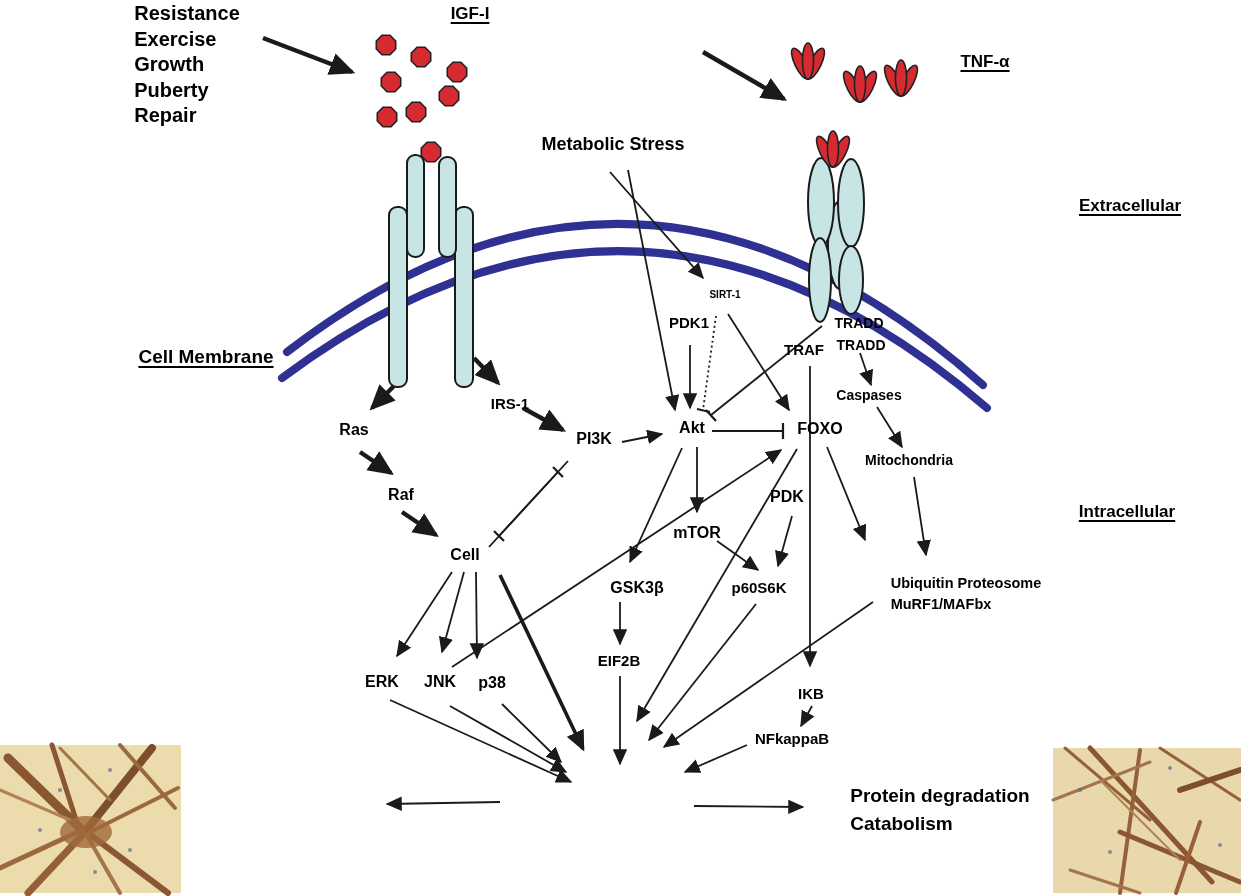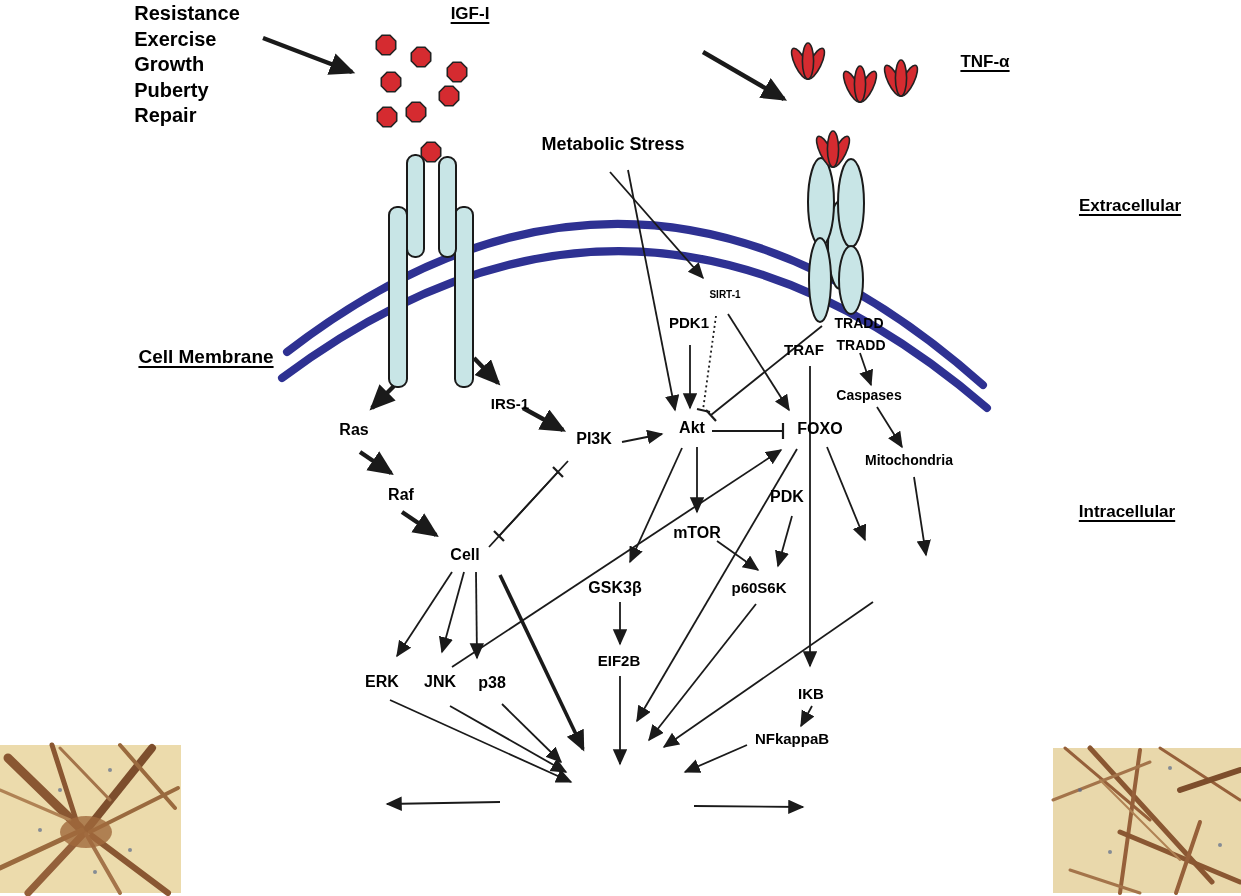--- a/index.html
+++ b/index.html
@@ -211,26 +211,34 @@
   <div class="lbl" style="left:689px;top:315px;font-size:15px">PDK1</div>
   <div class="lbl" style="left:692px;top:419px;font-size:16px">Akt</div>
   <div class="lbl" style="left:820px;top:420px;font-size:16px">FOXO</div>
   <div class="lbl" style="left:804px;top:342px;font-size:15px">TRAF</div>
   <div class="lbl" style="left:859px;top:316px;font-size:14px">TRADD</div>
   <div class="lbl" style="left:861px;top:338px;font-size:14px">TRADD</div>
   <div class="lbl" style="left:869px;top:388px;font-size:14px">Caspases</div>
   <div class="lbl" style="left:909px;top:453px;font-size:14px">Mitochondria</div>
   <div class="lbl" style="left:787px;top:488px;font-size:16px">PDK</div>
   <div class="lbl" style="left:697px;top:524px;font-size:16px">mTOR</div>
-  <div class="lbl" style="left:615px;top:579px;font-size:16px">GSK3β</div>
+  <div class="lbl" style="left:637px;top:579px;font-size:16px">GSK3β</div>
   <div class="lbl" style="left:759px;top:580px;font-size:15px">p60S6K</div>
   <div class="lbl" style="left:619px;top:653px;font-size:15px">EIF2B</div>
   <div class="lbl" style="left:382px;top:673px;font-size:16px">ERK</div>
   <div class="lbl" style="left:440px;top:673px;font-size:16px">JNK</div>
   <div class="lbl" style="left:492px;top:674px;font-size:16px">p38</div>
   <div class="lbl" style="left:811px;top:686px;font-size:15px">IKB</div>
   <div class="lbl" style="left:792px;top:731px;font-size:15px">NFkappaB</div>
 
-
-
-
+  <div class="lbl stack" style="left:966px;top:573px;font-size:14.5px;line-height:21px">
+    <div>Ubiquitin Proteosome</div>
+    <div>MuRF1/MAFbx</div>
+  </div>
+
+
+
+  <div class="lbl stack" style="left:940px;top:782px;font-size:19px;line-height:28px">
+    <div>Protein degradation</div>
+    <div>Catabolism</div>
+  </div>
 
 </div>
 
 </body></html>

